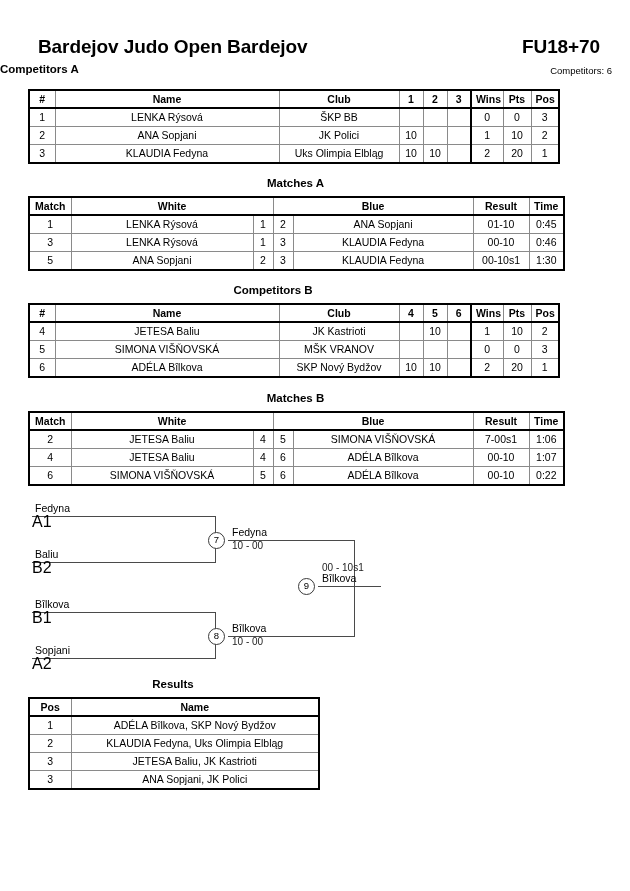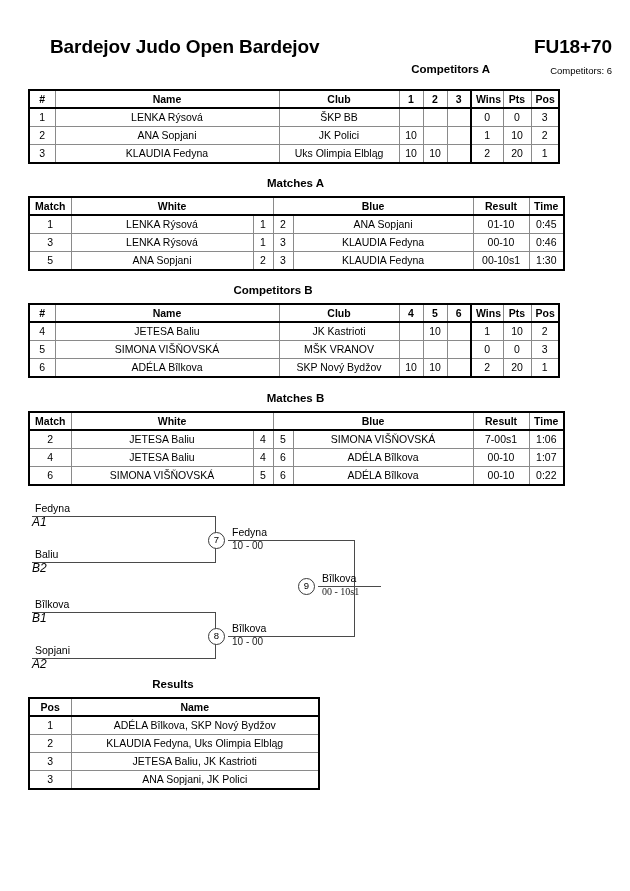--- a/index.html
+++ b/index.html
@@ -19,42 +19,42 @@
   
   .page-header {
     position: absolute;
     left: 0;
     top: 36px;
     width: 630px;
     height: 52px;
   }
   .title-row {
     position: absolute;
-    left: 50px;
+    left: 38px;
     top: 0;
     width: 562px;
     display: flex;
     align-items: baseline;
     font-size: 19px;
     font-weight: bold;
     letter-spacing: -0.1px;
     white-space: nowrap;
     text-align: right;
   }
   .title-event { }
   .title-dates { margin-left: 16px; }
   .title-city  { margin-left: 5px; }
   .title-cat   { margin-left: auto; }
 
   .subtitle-competitors-a {
     position: absolute;
     left: 0;
     top: 27px;
     width: 490px;
-    text-align: right;
+    text-align: left;
     font-size: 11.5px;
     font-weight: bold;
   }
   .competitors-count {
     position: absolute;
     right: 18px;
     top: 29px;
     font-size: 9.5px;
     text-align: right;
   }
@@ -112,24 +112,23 @@
   .bk-v { width: 1px; }
 
   .bk-name {
     position: absolute;
     font-size: 10.5px;
     line-height: 12px;
     white-space: nowrap;
   }
   .bk-seed {
     position: absolute;
-    font-size: 12px;
+    font-size: 16px;
     line-height: 12px;
     white-space: nowrap;
-    font-style: italic;
   }
   .bk-score {
     position: absolute;
     font-size: 10px;
     line-height: 9px;
     white-space: nowrap;
     color: #222;
   }
   .bk-node {
     position: absolute;
@@ -415,21 +414,21 @@
 
   <div class="bk-name" style="left:232px; top:622px;">Bîlkova</div>
   <div class="bk-line bk-h" style="left:228px; top:636px; width:126px;"></div>
   <div class="bk-score" style="left:232px; top:637px;">10 - 00</div>
   <div class="bk-node" style="left:208px; top:628px;">8</div>
 
   <div class="bk-line bk-v" style="left:354px; top:540px; height:97px;"></div>
 
   <div class="bk-name" style="left:322px; top:572px;">Bîlkova</div>
   <div class="bk-line bk-h" style="left:318px; top:586px; width:63px;"></div>
-  <div class="bk-score" style="left:322px; top:587px;font-family:Liberation Serif, serif;">00 - 10s1</div>
+  <div class="bk-score" style="left:322px; top:563px;">00 - 10s1</div>
   <div class="bk-node" style="left:298px; top:578px;">9</div>
 </div>
 
 <div class="section-caption" style="left:28px; top:678px; width:290px;">Results</div>
 
 <table class="grid" id="tbl-results" style="left:28px; top:697px; width:290px;">
   <colgroup>
     <col style="width:42px">
       <col style="width:248px">
   </colgroup>

